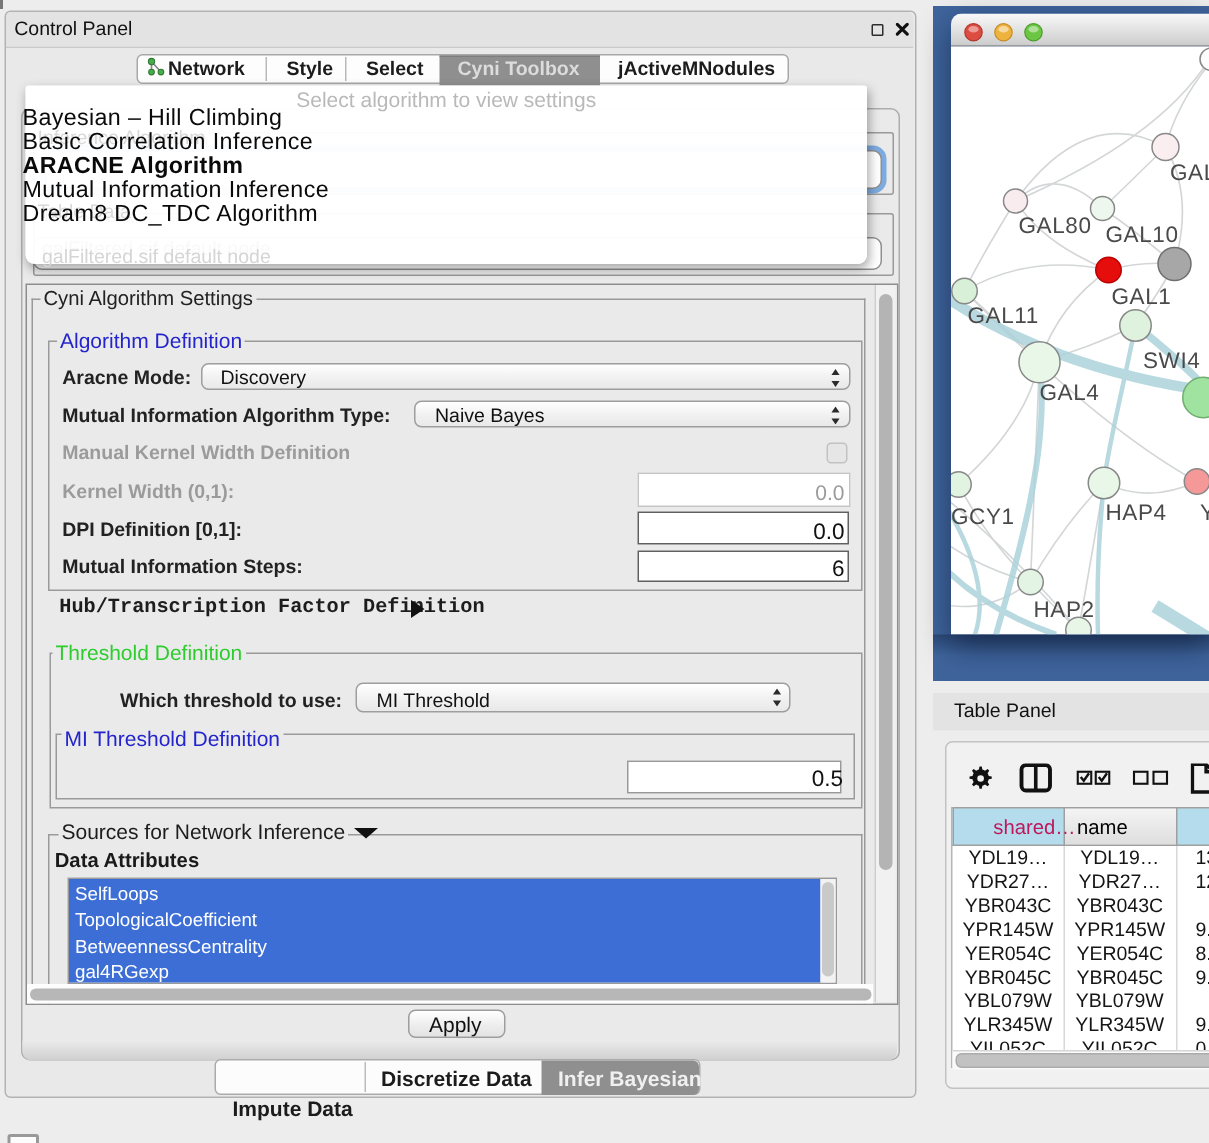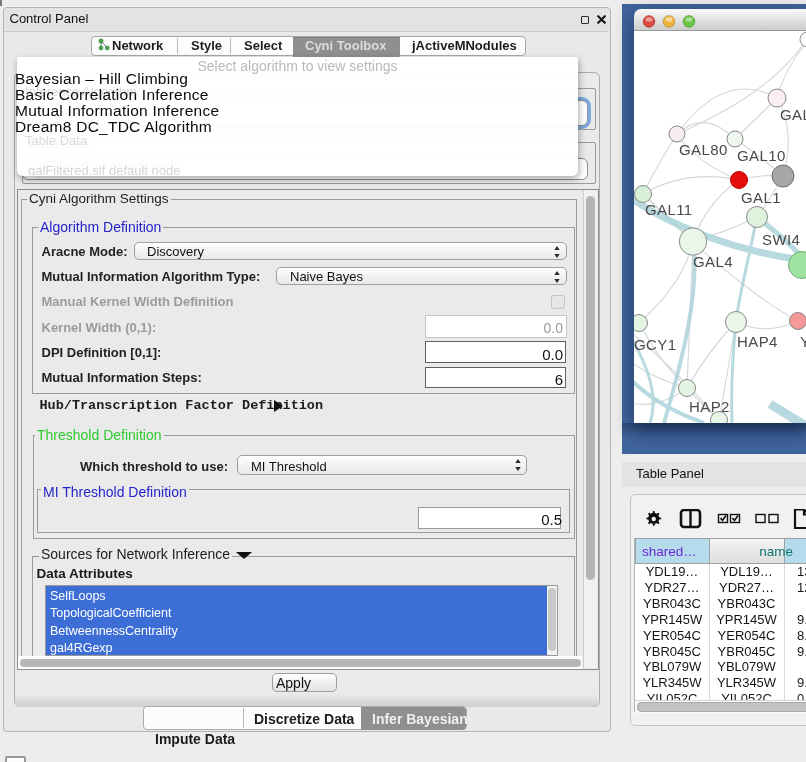--- a/index.html
+++ b/index.html
@@ -49,20 +49,21 @@
   <div class="abs lbl" style="left:28px;top:158px;font-size:13px;color:#333;">galFiltered.sif default node</div>
 
   <div class="abs" id="popup" style="left:17px;top:57px;width:561px;height:119px;background:rgba(255,255,255,0.97);border-radius:2px 2px 6px 6px;box-shadow:1px 3px 7px rgba(0,0,0,0.35);"></div>
   <div class="abs lbl" style="left:17px;top:58px;width:561px;text-align:center;font-size:14px;color:#b9b9b9;">Select algorithm to view settings</div>
   <div class="abs lbl" style="left:25px;top:84px;font-size:13px;color:#d9d9d9;">Inference Algorithm</div>
   <div class="abs lbl" style="left:25px;top:133px;font-size:13px;color:#dadada;">Table Data</div>
   <div class="abs lbl" style="left:28px;top:163px;font-size:13px;color:#d5d5d5;">galFiltered.sif default node</div>
   <div class="abs" style="left:15px;top:70.5px;font-size:15.5px;letter-spacing:0.25px;line-height:16.2px;color:#0a0a0a;">
     <div>Bayesian – Hill Climbing</div>
     <div>Basic Correlation Inference</div>
+    <div style="font-weight:bold;">ARACNE Algorithm</div>
     <div>Mutual Information Inference</div>
     <div>Dream8 DC_TDC Algorithm</div>
   </div>
 
   <div class="abs" id="scrollpane" style="left:17px;top:189px;width:580px;height:479px;border:1px solid #8d8d8d;background:#eaeaea;"></div>
 
   <div class="abs" style="left:583px;top:190px;width:13px;height:478px;background:#f1f1f1;border-left:1px solid #cdcdcd;"></div>
   <div class="abs" style="left:585.5px;top:196px;width:9px;height:384px;background:#b4b4b4;border-radius:5px;"></div>
 
   <div class="abs" style="left:21px;top:199px;width:554px;height:469px;border:1px solid #9a9a9a;border-bottom:none;"></div>
@@ -123,21 +124,21 @@
       <div>gal4RGexp</div>
   </div>
   <div class="abs" style="left:547px;top:586px;width:10px;height:69px;background:#f2f2f2;"></div>
   <div class="abs" style="left:548px;top:588px;width:8px;height:63px;background:#c9c9c9;border-radius:4px;"></div>
 
   <div class="abs" style="left:18px;top:656px;width:564px;height:13px;background:#fdfdfd;"></div>
   <div class="abs" style="left:20px;top:659px;width:561px;height:8px;background:#b7b7b7;border-radius:4px;"></div>
 
   <div class="abs" style="left:15px;top:694px;width:583px;height:13px;background:linear-gradient(#eaeaea,#cfcfcf);border-radius:0 0 6px 6px;"></div>
   <div class="abs" style="left:272px;top:673px;width:63px;height:17px;border:1px solid #9d9d9d;border-radius:5px;background:linear-gradient(#ffffff,#ececec 60%,#e3e3e3);"></div>
-  <div class="abs lbl" style="left:276px;top:674.5px;width:64px;text-align:left;font-size:14px;color:#111;">Apply</div>
+  <div class="abs lbl" style="left:257px;top:674.5px;width:64px;text-align:right;font-size:14px;color:#111;">Apply</div>
 
   <div class="abs" style="left:143px;top:706px;width:322px;height:22px;background:#fcfcfc;border:1px solid #ababab;border-radius:4px;"></div>
   <div class="abs" style="left:361px;top:706.5px;width:105px;height:23px;background:#8f8f8f;border-radius:0 4px 4px 0;"></div>
   <div class="abs" style="left:243px;top:708px;width:1px;height:20px;background:#bbb;"></div>
   <div class="abs lbl" style="left:155px;top:711px;font-size:14px;font-weight:bold;color:#1c1c1c;margin-top:20px;">Impute Data</div>
   <div class="abs lbl" style="left:254px;top:711px;font-size:14px;font-weight:bold;color:#1c1c1c;">Discretize Data</div>
   <div class="abs lbl" style="left:372px;top:711px;font-size:14px;font-weight:bold;color:#f0f0f0;">Infer Bayesian</div>
 
   <div class="abs" style="left:5px;top:756px;width:17px;height:10px;background:#fcfcfc;border:2px solid #999;border-radius:2px;"></div>
 
@@ -260,22 +261,22 @@
       <rect x="112" y="5.5" width="9" height="8"></rect>
       <rect x="125" y="5.5" width="9" height="8"></rect>
     </g>
     <path d="M151 0.5 h9 l5 5 v13.5 h-14 z M160 0.5 v5 h5" fill="none" stroke="#111" stroke-width="2.2"></path>
   </svg>
 
   <div class="abs" style="left:634px;top:538px;width:172px;height:174px;background:#fff;border-left:1px solid #b5b5b5;"></div>
   <div class="abs" style="left:635px;top:538px;width:74px;height:24px;background:#b5dcec;border:1px solid #9f9f9f;border-right:none;"></div>
   <div class="abs" style="left:709px;top:538px;width:75px;height:24px;background:linear-gradient(#f4f4f4,#dedede);border:1px solid #9f9f9f;border-right:none;"></div>
   <div class="abs" style="left:784px;top:538px;width:22px;height:24px;background:#b5dcec;border:1px solid #9f9f9f;border-right:none;"></div>
-  <div class="abs lbl" style="left:642px;top:543.5px;width:75px;text-align:left;font-size:13.5px;color:#6d28d9;">shared…</div>
-  <div class="abs lbl" style="left:718px;top:543.5px;width:75px;text-align:right;font-size:13.5px;color:#0f766e;">name</div>
+  <div class="abs lbl" style="left:642px;top:543.5px;width:75px;text-align:right;font-size:13.5px;color:#be185d;">shared…</div>
+  <div class="abs lbl" style="left:718px;top:543.5px;width:75px;text-align:left;font-size:13.5px;color:#000000;">name</div>
 
   <div class="abs" style="left:709px;top:564px;width:1px;height:136px;background:#d8d8d8;"></div>
   <div class="abs" style="left:784px;top:564px;width:1px;height:136px;background:#d8d8d8;"></div>
 
   <div class="abs" id="tcol1" style="left:635px;top:564px;width:74px;text-align:center;font-size:13px;line-height:15.9px;color:#151515;">
     <div>YDL19…</div>
       <div>YDR27…</div>
       <div>YBR043C</div>
       <div>YPR145W</div>
       <div>YER054C</div>

